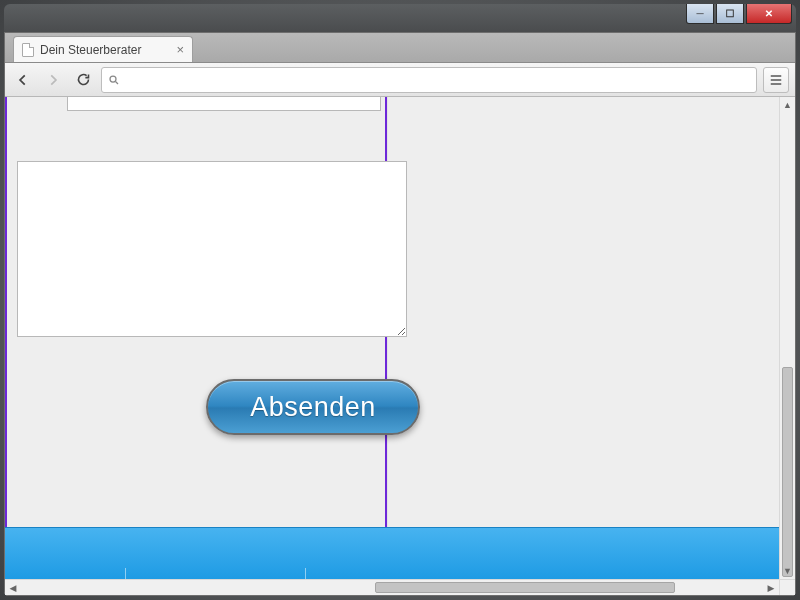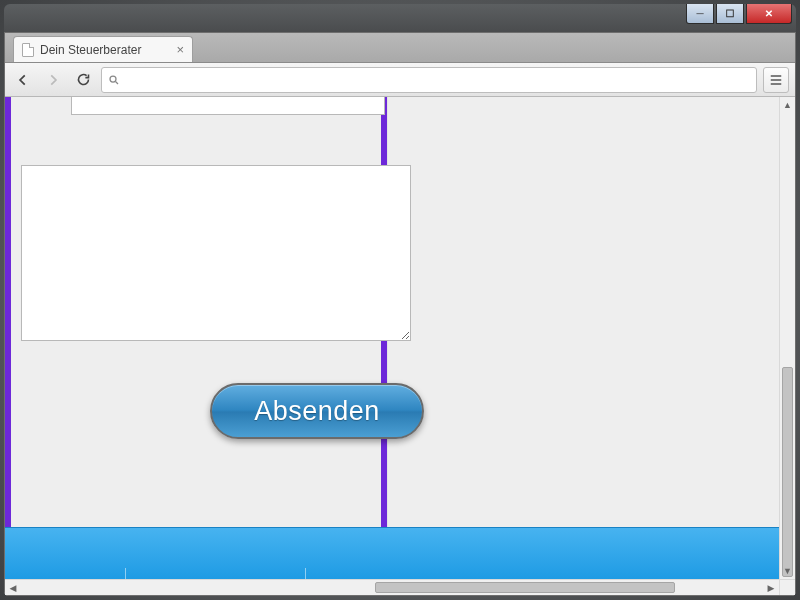--- a/index.html
+++ b/index.html
@@ -36,21 +36,21 @@
   .vscroll .thumb { position: absolute; left: 2px; right: 2px; top: 270px; height: 210px; background: #c3c3c3; border: 1px solid #a5a5a5; border-radius: 2px; }
   .hscroll { position: absolute; left: 0; right: 16px; bottom: 0; height: 16px; background: #f0f0f0; border-top: 1px solid #d9d9d9; }
   .hscroll .left, .hscroll .right { width: 16px; height: 16px; display: flex; align-items: center; justify-content: center; font-size: 9px; color: #666; position: absolute; top: 0; }
   .hscroll .left { left: 0; } .hscroll .right { right: 0; }
   .hscroll .thumb { position: absolute; top: 2px; bottom: 2px; left: 370px; width: 300px; background: #c3c3c3; border: 1px solid #a5a5a5; border-radius: 2px; }
   .corner { position: absolute; right: 0; bottom: 0; width: 16px; height: 16px; background: #f0f0f0; border-left: 1px solid #d9d9d9; border-top: 1px solid #d9d9d9; }
 
   .viewport { position: absolute; left: 0; top: 0; right: 16px; bottom: 16px; overflow: hidden; background: #eeeeee; }
 
   
-  .form-panel { position: absolute; left: 0; top: -10px; width: 382px; height: 480px; background: #eee; border: 6px solid #6d28d9; border-bottom: 1px solid #b8b8b8; box-shadow: 0 0 0 1px #e4e4e4; }
+  .form-panel { position: absolute; left: 0; top: -10px; width: 382px; height: 480px; background: #eee; border: 2px solid #6d28d9; border-bottom: 1px solid #b8b8b8; box-shadow: 0 0 0 1px #e4e4e4; }
   .small-input { position: absolute; left: 60px; top: 0px; width: 314px; height: 22px; border: 1px solid #b8b8b8; background: #fff; padding: 2px 4px; font-size: 13px; }
   .textarea { position: absolute; left: 10px; top: 72px; width: 390px; height: 176px; border: 1px solid #b8b8b8; background: #fff; resize: both; font-family: inherit; font-size: 13px; padding: 4px; }
   .submit-btn { position: absolute; left: 199px; top: 290px; width: 214px; height: 56px; border-radius: 28px; border: 2px solid #6b6b6b; background: linear-gradient(#61aee0 0%, #2f86c1 48%, #2a7bb3 52%, #4b9fd3 100%); color: #fff; font-size: 27px; letter-spacing: 0.5px; box-shadow: 0 3px 6px rgba(0,0,0,0.35), inset 0 1px 0 rgba(255,255,255,0.35); text-shadow: 0 1px 1px rgba(0,0,0,0.3); cursor: pointer; }
 
   .blue-banner { position: absolute; left: 0; bottom: 0; right: 0; height: 52px; background: linear-gradient(#47b3f0, #1e9be4); border-top: 1px solid #1982c4; }
   .blue-banner .sep { position: absolute; bottom: 0; top: 40px; width: 1px; background: rgba(255,255,255,0.5); }
   .blue-banner .sep.s1 { left: 120px; } .blue-banner .sep.s2 { left: 300px; }
 </style>
 </head>
 <body>

